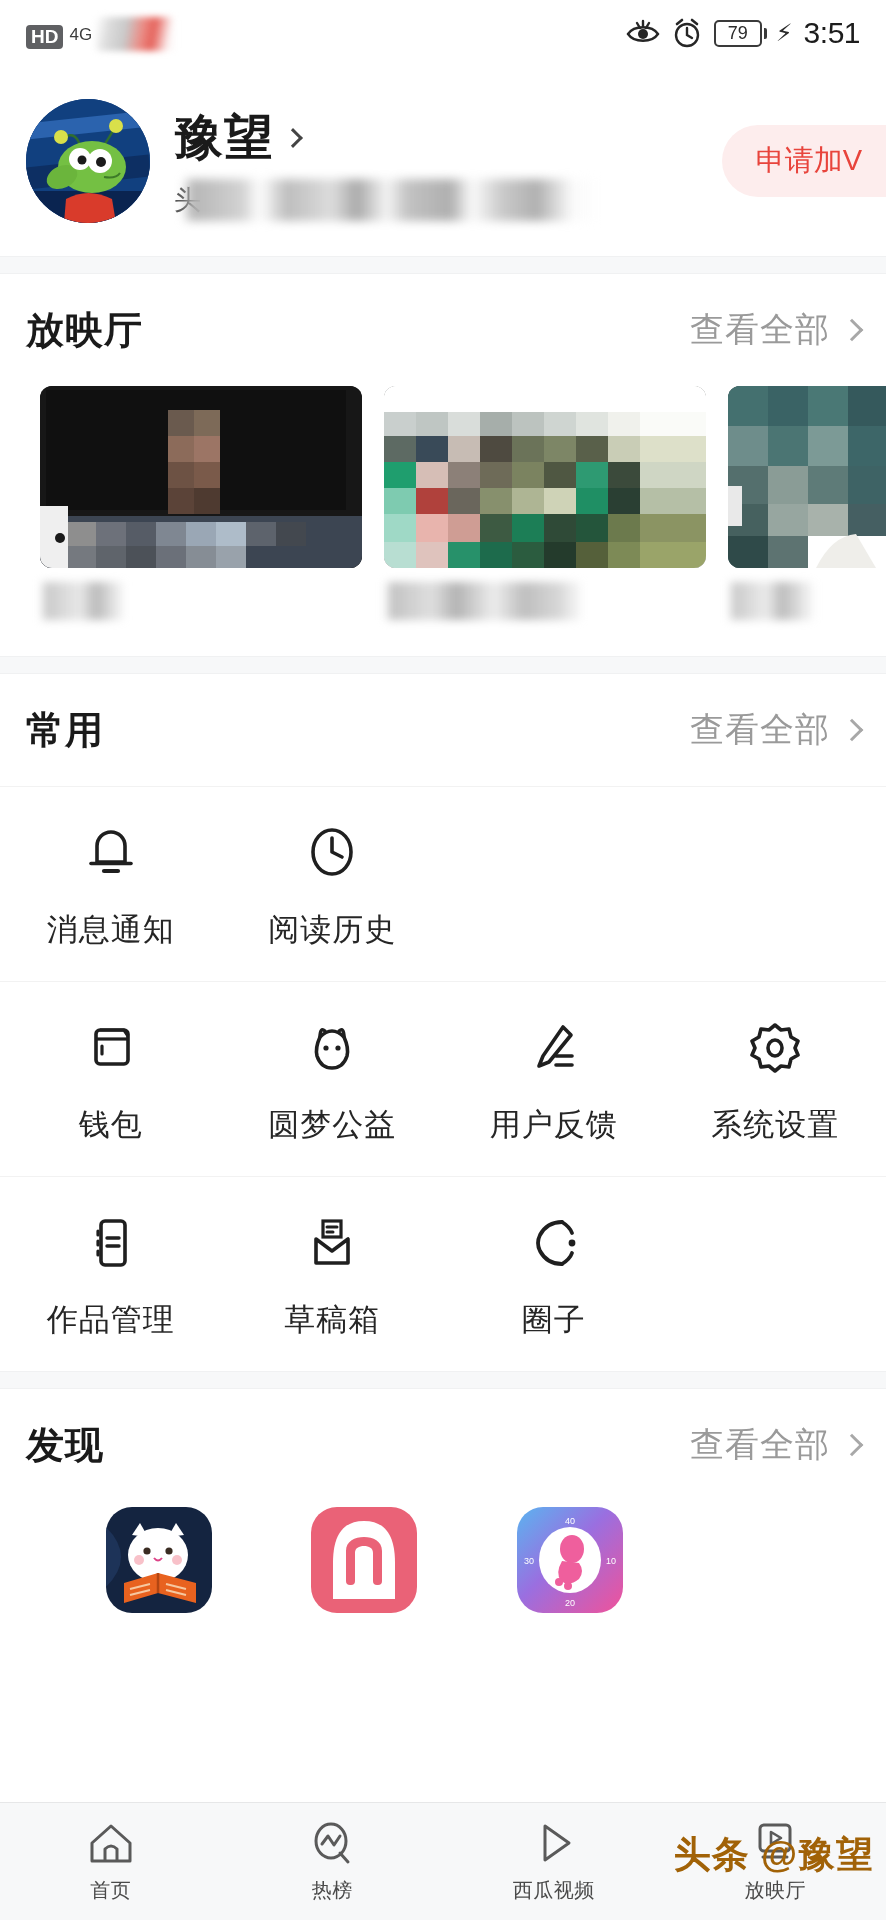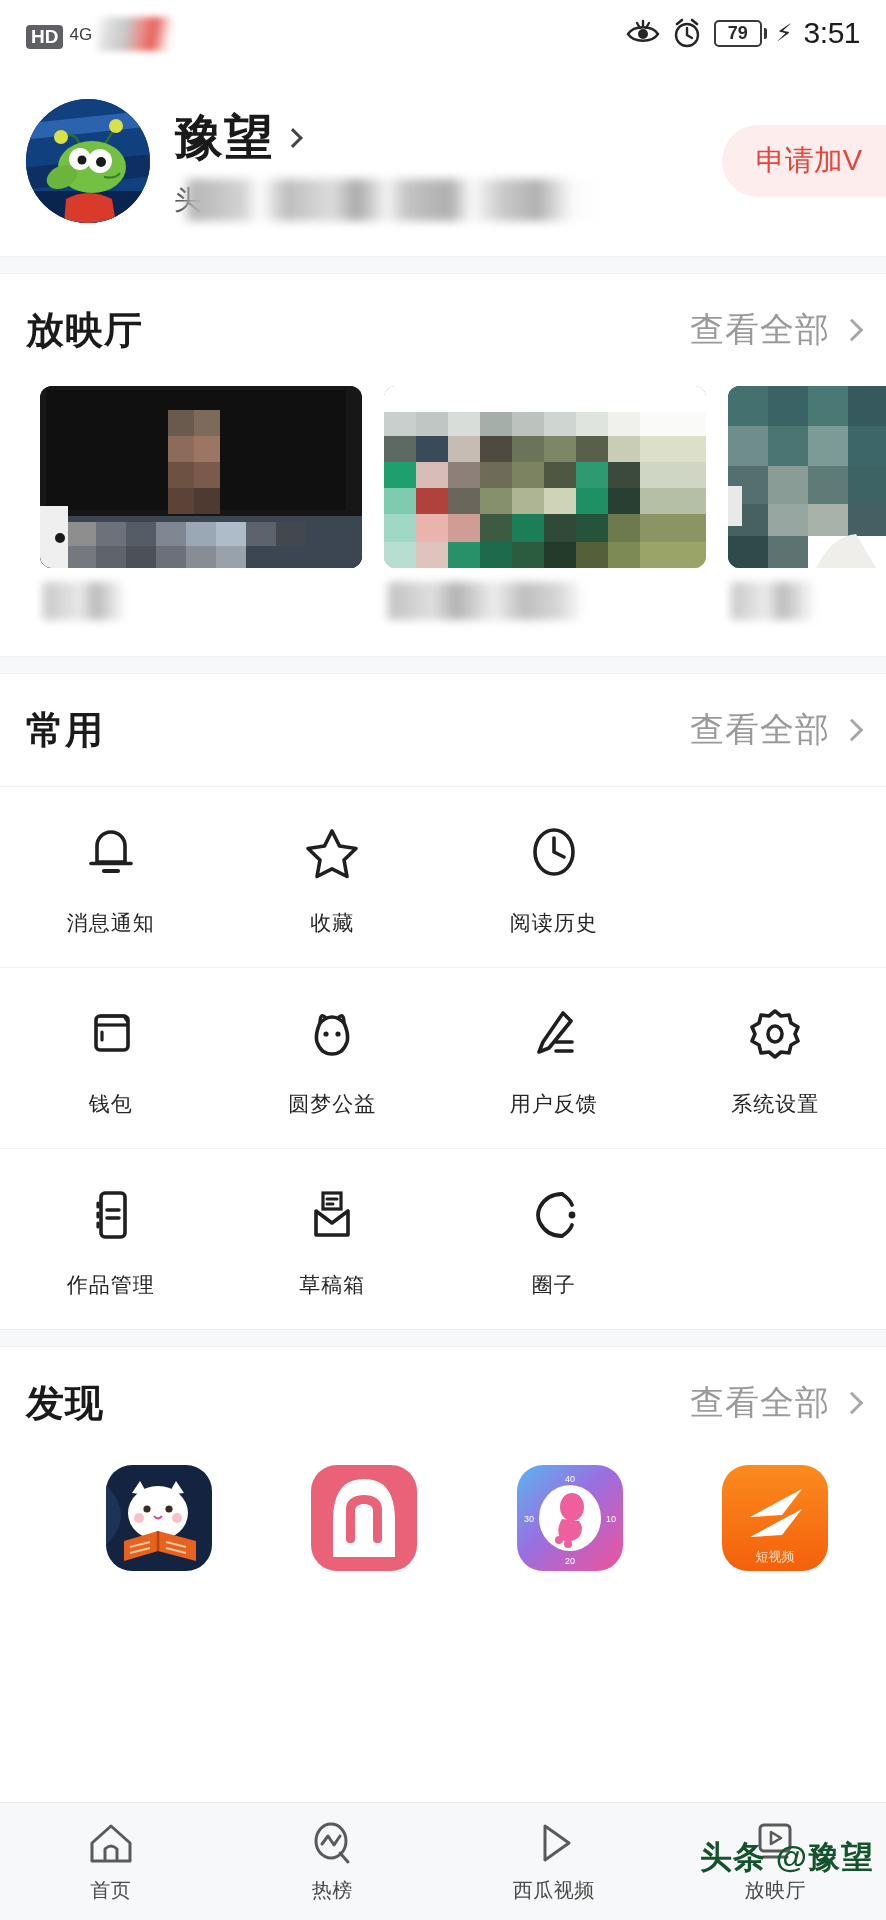--- a/index.html
+++ b/index.html
@@ -30,21 +30,21 @@
     border-radius: 3px;
   }
   .sb-right { margin-left: auto; display: flex; align-items: center; gap: 11px; }
   .sb-right svg { display: block; }
   .battery {
     display: flex; align-items: center;
   }
   .batt-body {
     border: 2.5px solid #3a3a3a; border-radius: 5px;
     width: 48px; height: 27px; display: flex; align-items: center; justify-content: center;
-    font-size: 18px; color: #2a2a2a; font-weight: 700;
+    font-size: 18px; color: #2a2a2a; font-weight: 400;
   }
   .batt-tip { width: 3px; height: 11px; background: #3a3a3a; border-radius: 0 2px 2px 0; margin-left: 2px;}
   .bolt { font-size: 24px; color: #2a2a2a; line-height: 1; margin-left: -2px;}
   .clock-text { font-size: 30px; color: #1c1c1c; letter-spacing: -0.5px; }
 
   
   .profile {
     height: 190px; display: flex; align-items: center; padding: 0 26px;
     position: relative; background: #fff;
   }
@@ -119,41 +119,41 @@
   .grid-row {
     display: flex; align-items: flex-start;
     padding: 34px 0 30px;
   }
   .grid-row.with-line { border-top: 1px solid #f2f2f2; }
   .gitem {
     flex: 0 0 25%; display: flex; flex-direction: column; align-items: center; gap: 26px;
   }
   .gicon { height: 62px; display: flex; align-items: center; justify-content: center; }
   .gicon svg { display: block; }
-  .glabel { font-size: 21px; color: #262626; letter-spacing: 1px; }
+  .glabel { font-size: 31px; color: #262626; letter-spacing: 1px; }
 
   
   .apps-strip { display: flex; padding: 6px 8px 18px; margin-left: 48px; }
   .app-item { flex: 0 0 25%; display: flex; justify-content: center; }
   .app-ico { width: 106px; height: 106px; border-radius: 26px; overflow: hidden; position: relative; }
   .app-ico svg { display: block; width: 100%; height: 100%; }
 
   
   .bottomnav {
     position: absolute; left: 0; bottom: 0; width: 886px; height: 118px;
     background: #f7f8f9; border-top: 1px solid #e6e7e8;
     display: flex; align-items: center;
   }
   .navitem { flex: 1; display: flex; flex-direction: column; align-items: center; gap: 10px; position: relative; }
   .navicon { height: 48px; display: flex; align-items: center; justify-content: center; }
   .navlabel { font-size: 20px; color: #4a4a4a; letter-spacing: 0.5px; text-align: center; }
   .navitem.active .navlabel { color: #ef5350; }
   .watermark {
     position: absolute; right: 12px; bottom: 40px;
-    font-size: 32px; color: #14532d; font-weight: bold; white-space: nowrap;
+    font-size: 37px; color: #a16207; font-weight: bold; white-space: nowrap;
     letter-spacing: 1px; pointer-events: none; text-align: center;
   }
 </style>
 </head>
 <body>
 
 <div class="phone">
 
   <div class="statusbar">
     <div class="sb-left">
@@ -401,28 +401,20 @@
             <svg width="56" height="60" viewBox="0 0 56 60">
               <path d="M14 40 L14 24 A14 14 0 0 1 42 24 L42 40 Z" fill="none" stroke="#1f1f1f" stroke-width="3.6" stroke-linejoin="round"></path>
               <line x1="8" y1="41.5" x2="48" y2="41.5" stroke="#1f1f1f" stroke-width="3.6" stroke-linecap="round"></line>
               <line x1="21" y1="49" x2="35" y2="49" stroke="#1f1f1f" stroke-width="4.2" stroke-linecap="round"></line>
             </svg>
           </span>
           <span class="glabel">消息通知</span>
         </div>
         <div class="gitem">
           <span class="gicon">
-            <svg width="58" height="58" viewBox="0 0 58 58">
-              <path d="M29 8 L36.5 23 L53 25.5 L41 37 L44 53.5 L29 45.8 L14 53.5 L17 37 L5 25.5 L21.5 23 Z" fill="none" stroke="#1f1f1f" stroke-width="3.6" stroke-linejoin="round"></path>
-            </svg>
-          </span>
-          <span class="glabel">收藏</span>
-        </div>
-        <div class="gitem">
-          <span class="gicon">
             <svg width="56" height="58" viewBox="0 0 56 58">
               <ellipse cx="28" cy="29" rx="19" ry="22" fill="none" stroke="#1f1f1f" stroke-width="3.6"></ellipse>
               <path d="M28 15 L28 29 L38 34" fill="none" stroke="#1f1f1f" stroke-width="3.6" stroke-linecap="round" stroke-linejoin="round"></path>
             </svg>
           </span>
           <span class="glabel">阅读历史</span>
         </div>
       </div>
 
       <div class="grid-row with-line">
@@ -573,36 +565,20 @@
             <text x="94" y="57" font-size="9" fill="#ffffff" text-anchor="middle" font-family="Liberation Sans">10</text>
             <text x="53" y="99" font-size="9" fill="#ffffff" text-anchor="middle" font-family="Liberation Sans">20</text>
             <ellipse cx="55" cy="42" rx="12" ry="14" fill="#ef5f9d"></ellipse>
             <path d="M45 54 Q38 66 44 74 Q52 80 62 72 Q68 64 62 56 Z" fill="#ef5f9d"></path>
             <circle cx="42" cy="75" r="4" fill="#ef5f9d"></circle>
             <circle cx="51" cy="79" r="4" fill="#ef5f9d"></circle>
           </svg>
         </span>
       </div>
 
-      <div class="app-item">
-        <span class="app-ico">
-          <svg viewBox="0 0 106 106">
-            <defs>
-              <linearGradient id="go" x1="0" y1="0" x2="0" y2="1">
-                <stop offset="0%" stop-color="#fb8b1e"></stop>
-                <stop offset="100%" stop-color="#f4600c"></stop>
-              </linearGradient>
-            </defs>
-            <rect width="106" height="106" fill="url(#go)"></rect>
-            <path d="M28 52 L80 24 L60 50 Z" fill="#ffffff"></path>
-            <path d="M28 72 L80 44 L60 70 Z" fill="#ffffff"></path>
-            <text x="53" y="96" font-size="13" fill="#ffe0c4" text-anchor="middle" font-family="Liberation Sans">短视频</text>
-          </svg>
-        </span>
-      </div>
 
     </div>
   </div>
 
   <div class="bottomnav">
 
     <div class="navitem">
       <span class="navicon">
         <svg width="46" height="44" viewBox="0 0 46 44">
           <path d="M4 22 L23 5 L42 22 L42 40 L4 40 Z" fill="none" stroke="#5a5a5a" stroke-width="3" stroke-linejoin="round"></path>

